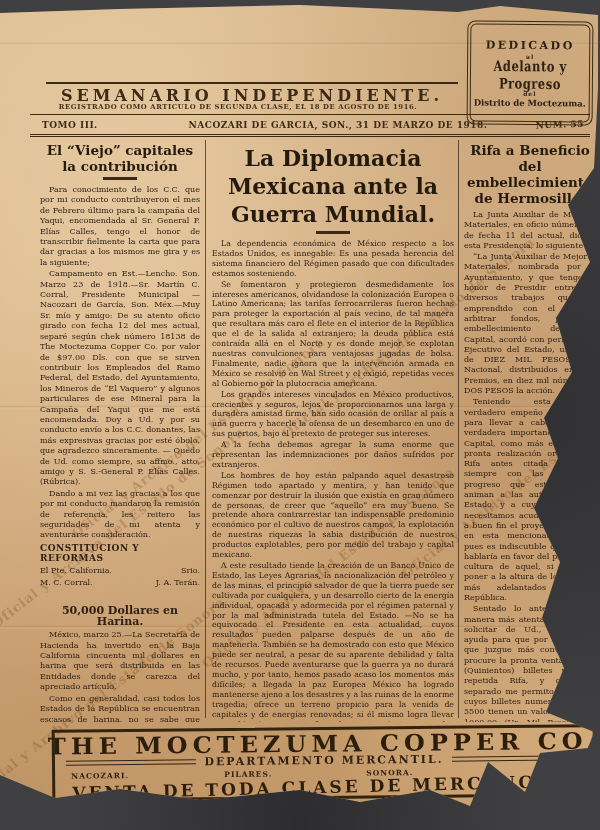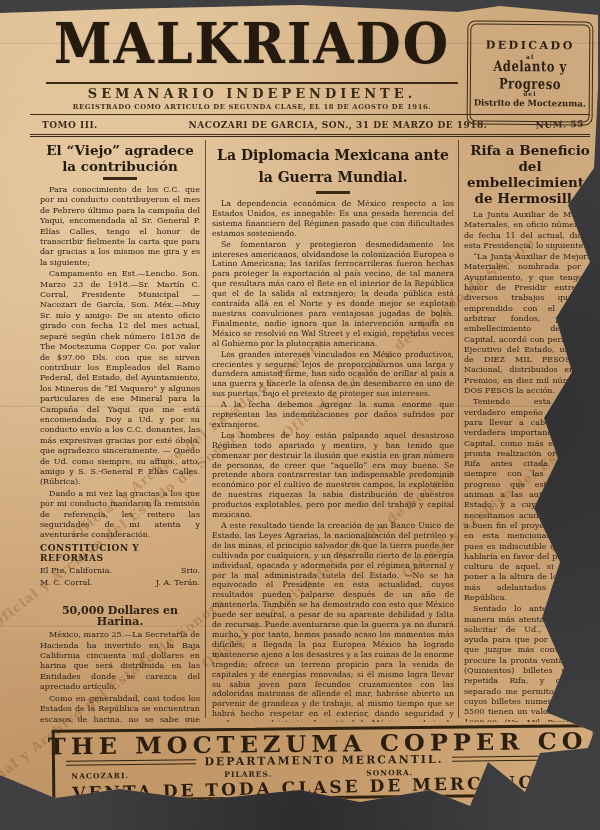--- a/index.html
+++ b/index.html
@@ -32,22 +32,22 @@
   .wm{position:absolute;white-space:nowrap;transform:rotate(-38deg);font-size:13px;font-weight:bold;
       color:rgba(128,74,28,0.30);letter-spacing:1px;font-family:"DejaVu Serif",serif;pointer-events:none;}
 
   
   .masthead{position:absolute;top:14px;left:42px;width:420px;text-align:center;}
   .masthead .title{font-size:52px;font-weight:bold;letter-spacing:2px;line-height:60px;
       transform:scaleY(1.08);color:#241a0d;text-shadow:0 0 1px rgba(40,25,10,0.6);}
   .rule{background:#3a2a16;}
   .mast-rule1{position:absolute;top:82px;left:46px;width:412px;height:2px;}
   .subtitle{position:absolute;top:86px;left:42px;width:420px;text-align:center;
-      font-size:13px;font-weight:bold;letter-spacing:4px;color:#3a2a16;}
-  .registration{position:absolute;top:103px;left:42px;width:420px;text-align:center;
+      font-size:16px;font-weight:bold;letter-spacing:4px;color:#3a2a16;}
+  .registration{position:absolute;top:103px;left:28px;width:420px;text-align:center;
       font-size:6.8px;font-weight:bold;letter-spacing:0.6px;color:#44311c;}
   .dedication{position:absolute;top:21px;left:467px;width:120px;height:98px;
       border:1px solid #3a2a16;border-radius:8px;padding:2px;transform:rotate(0.5deg);}
   .dedication-inner{border:1px solid #3a2a16;border-radius:6px;height:100%;box-sizing:border-box;
       display:flex;flex-direction:column;justify-content:center;align-items:center;text-align:center;gap:1px;}
   .ded-l1{font-size:11px;font-weight:bold;letter-spacing:2.5px;}
   .ded-sm{font-size:6px;font-weight:bold;letter-spacing:1px;}
   .ded-l3{font-size:11.5px;font-weight:bold;letter-spacing:0.5px;transform:scaleY(1.25);}
   .ded-l5{font-size:8.5px;font-weight:bold;}
 
@@ -62,21 +62,21 @@
   
   .columns{position:absolute;top:140px;left:40px;width:556px;height:582px;overflow:hidden;}
   .colrule{position:absolute;top:0;width:1px;height:578px;background:rgba(58,42,22,0.75);}
   .col{position:absolute;top:0;text-align:justify;}
   .col p{margin:0 0 1px 0;text-indent:9px;}
   .col-left{left:0;width:160px;font-size:8px;line-height:10.4px;}
   .col-mid{left:172px;width:242px;font-size:7.8px;line-height:9.9px;}
   .col-right{left:424px;width:132px;font-size:8px;line-height:10.3px;}
   .headline{font-weight:bold;text-align:center;text-indent:0;color:#241a0d;}
   .h-left{font-size:13.5px;line-height:16px;margin:2px 0 3px;}
-  .h-mid{font-size:14px;line-height:22px;margin:4px 0 2px;}
+  .h-mid{font-size:22px;line-height:28px;margin:4px 0 2px;}
   .h-right{font-size:13.5px;line-height:16px;margin:2px 0 4px;}
   .dash{width:34px;height:3px;background:#3a2a16;margin:3px auto 5px;}
   .subhead-mid{font-size:9.5px;font-weight:bold;text-align:center;letter-spacing:0.5px;margin:2px 0 5px;}
   .motto{font-size:9px;font-weight:bold;letter-spacing:0.5px;text-align:left;margin-top:2px;}
   .sigrow{display:flex;justify-content:space-between;font-size:8px;margin-top:2px;}
   .subhead2{font-size:11px;font-weight:bold;text-align:center;margin:18px 0 3px;}
 
   
   .adbox{position:absolute;top:727px;left:52px;width:544px;height:72px;
       border:3px solid #32230f;transform:rotate(-0.6deg);box-sizing:border-box;
@@ -103,23 +103,20 @@
   <span class="wm" style="left:-40px;top:520px;">Oficial y Archivo del Estado de Sonora</span>
   <span class="wm" style="left:40px;top:430px;">Oficial y Archivo del Estado de Sonora</span>
   <span class="wm" style="left:170px;top:560px;">Oficial y Archivo del Estado de Sonora</span>
   <span class="wm" style="left:250px;top:330px;">Oficial y Archivo del Estado de Sonora</span>
   <span class="wm" style="left:370px;top:470px;">Oficial y Archivo del Estado de Sonora</span>
 
   <div class="crease" style="top:42px;"></div>
   <div class="crease" style="top:405px;"></div>
   <div class="crease" style="top:625px;"></div>
 
-  <div class="masthead">
-    <div class="title">MALKRIADO</div>
-  </div>
   <div class="rule mast-rule1"></div>
   <div class="subtitle">SEMANARIO INDEPENDIENTE.</div>
   <div class="registration">REGISTRADO COMO ARTICULO DE SEGUNDA CLASE, EL 18 DE AGOSTO DE 1916.</div>
 
   <div class="dedication">
     <div class="dedication-inner">
       <div class="ded-l1">DEDICADO</div>
       <div class="ded-sm">al</div>
       <div class="ded-l3">Adelanto y Progreso</div>
       <div class="ded-sm">del</div>
@@ -131,21 +128,21 @@
     <span class="tomo">TOMO III.</span>
     <span class="place">NACOZARI DE GARCIA, SON., 31 DE MARZO DE 1918.</span>
     <span class="num">NUM. 55</span>
   </div>
 
   <div class="columns">
     <div class="colrule" style="left:165px;"></div>
     <div class="colrule" style="left:418px;"></div>
 
     <div class="col col-left">
-      <div class="headline h-left">El “Viejo” agradece la contribución</div>
+      <div class="headline h-left">El “Viejo” capitales la contribución</div>
       <div class="dash"></div>
       <p>Para conocimiento de los C.C. que por mi conducto contribuyeron el mes de Febrero último para la campaña del Yaqui, encomendada al Sr. General P. Elías Calles, tengo el honor de transcribir fielmente la carta que para dar gracias a los mismos me gira y es la siguiente;</p>
       <p>Campamento en Est.—Lencho. Son. Marzo 23 de 1918.—Sr. Martín C. Corral, Presidente Municipal — Nacozari de García, Son. Méx.—Muy Sr. mío y amigo: De su atento oficio girado con fecha 12 del mes actual, separé según chek número 18138 de The Moctezuma Copper Co. por valor de $97.00 Dls. con que se sirven contribuir los Empleados del Ramo Federal, del Estado, del Ayuntamiento, los Mineros de “El Vaquero” y algunos particulares de ese Mineral para la Campaña del Yaqui que me está encomendada. Doy a Ud. y por su conducto envío a los C.C. donantes, las más expresivas gracias por esté óbolo, que agradezco sinceramente. — Quedo de Ud. como siempre, su affmo., atto, amigo y S. S.-General P. Elías Calles. (Rúbrica).</p>
       <p>Dando a mi vez las gracias a los que por mi conducto mandaron la remisión de referencia, les reitero las seguridades de mi atenta y aventurarse consideración.</p>
       <div class="motto">CONSTITUCION Y REFORMAS</div>
       <div class="sigrow">
         <span>El Pte. California.</span>
         <span>Srio.</span>
       </div>
       <div class="sigrow">

